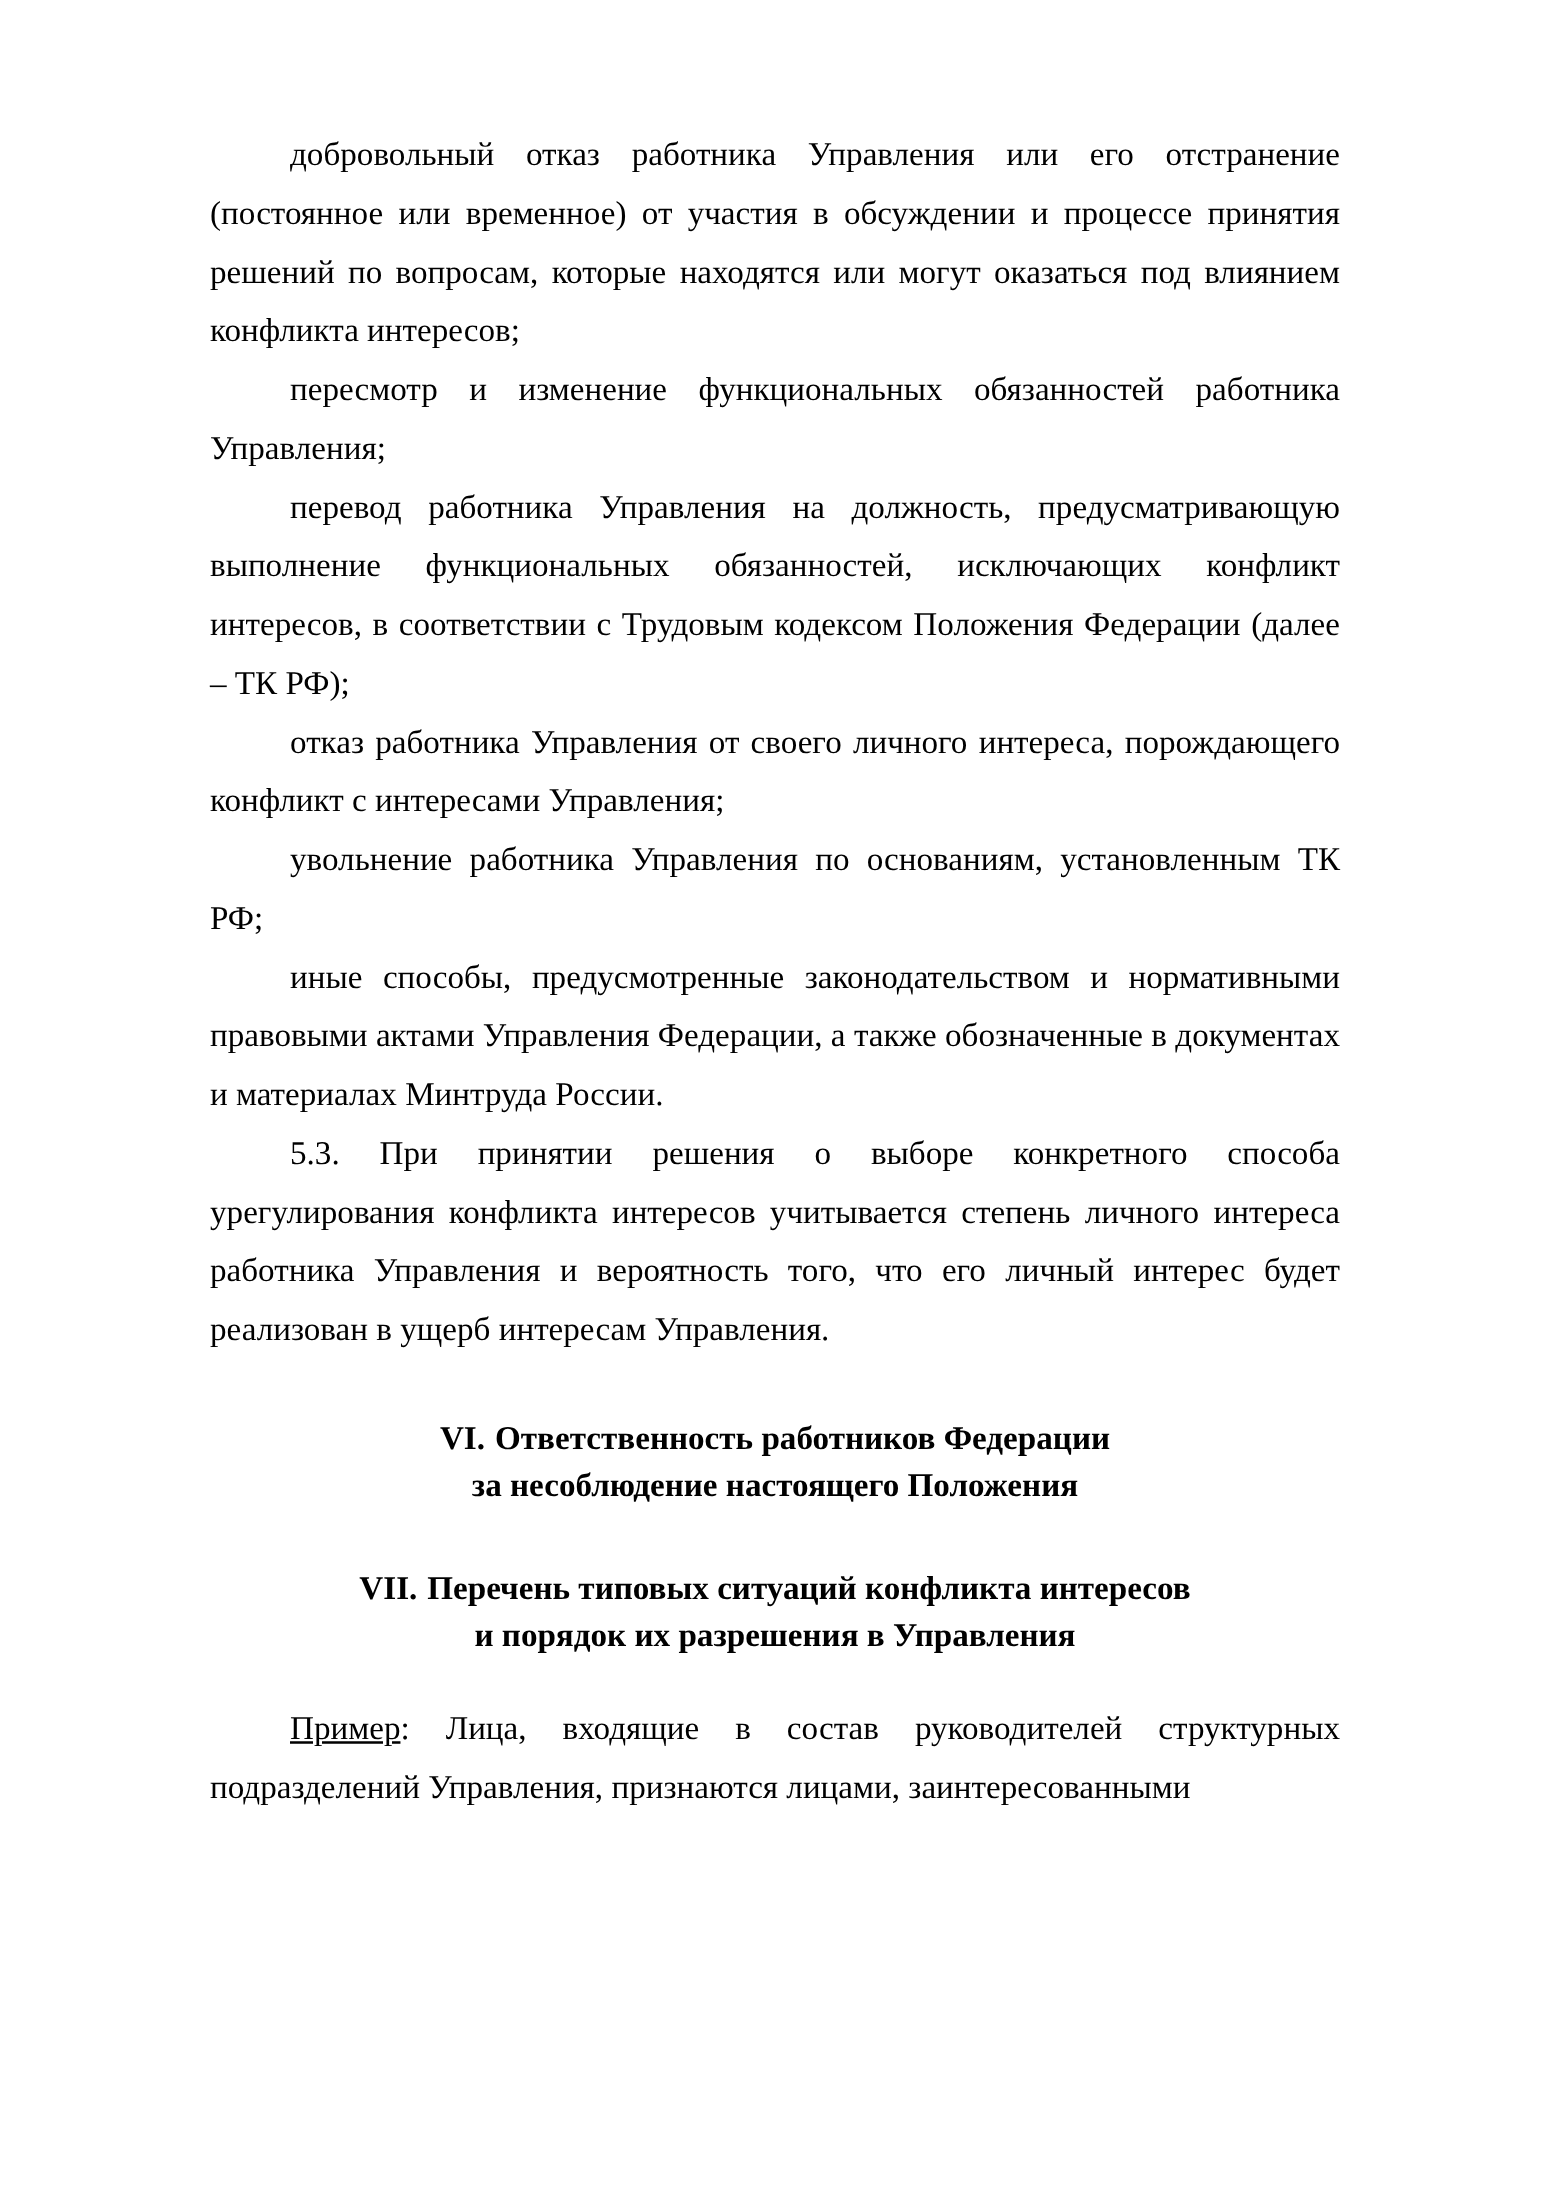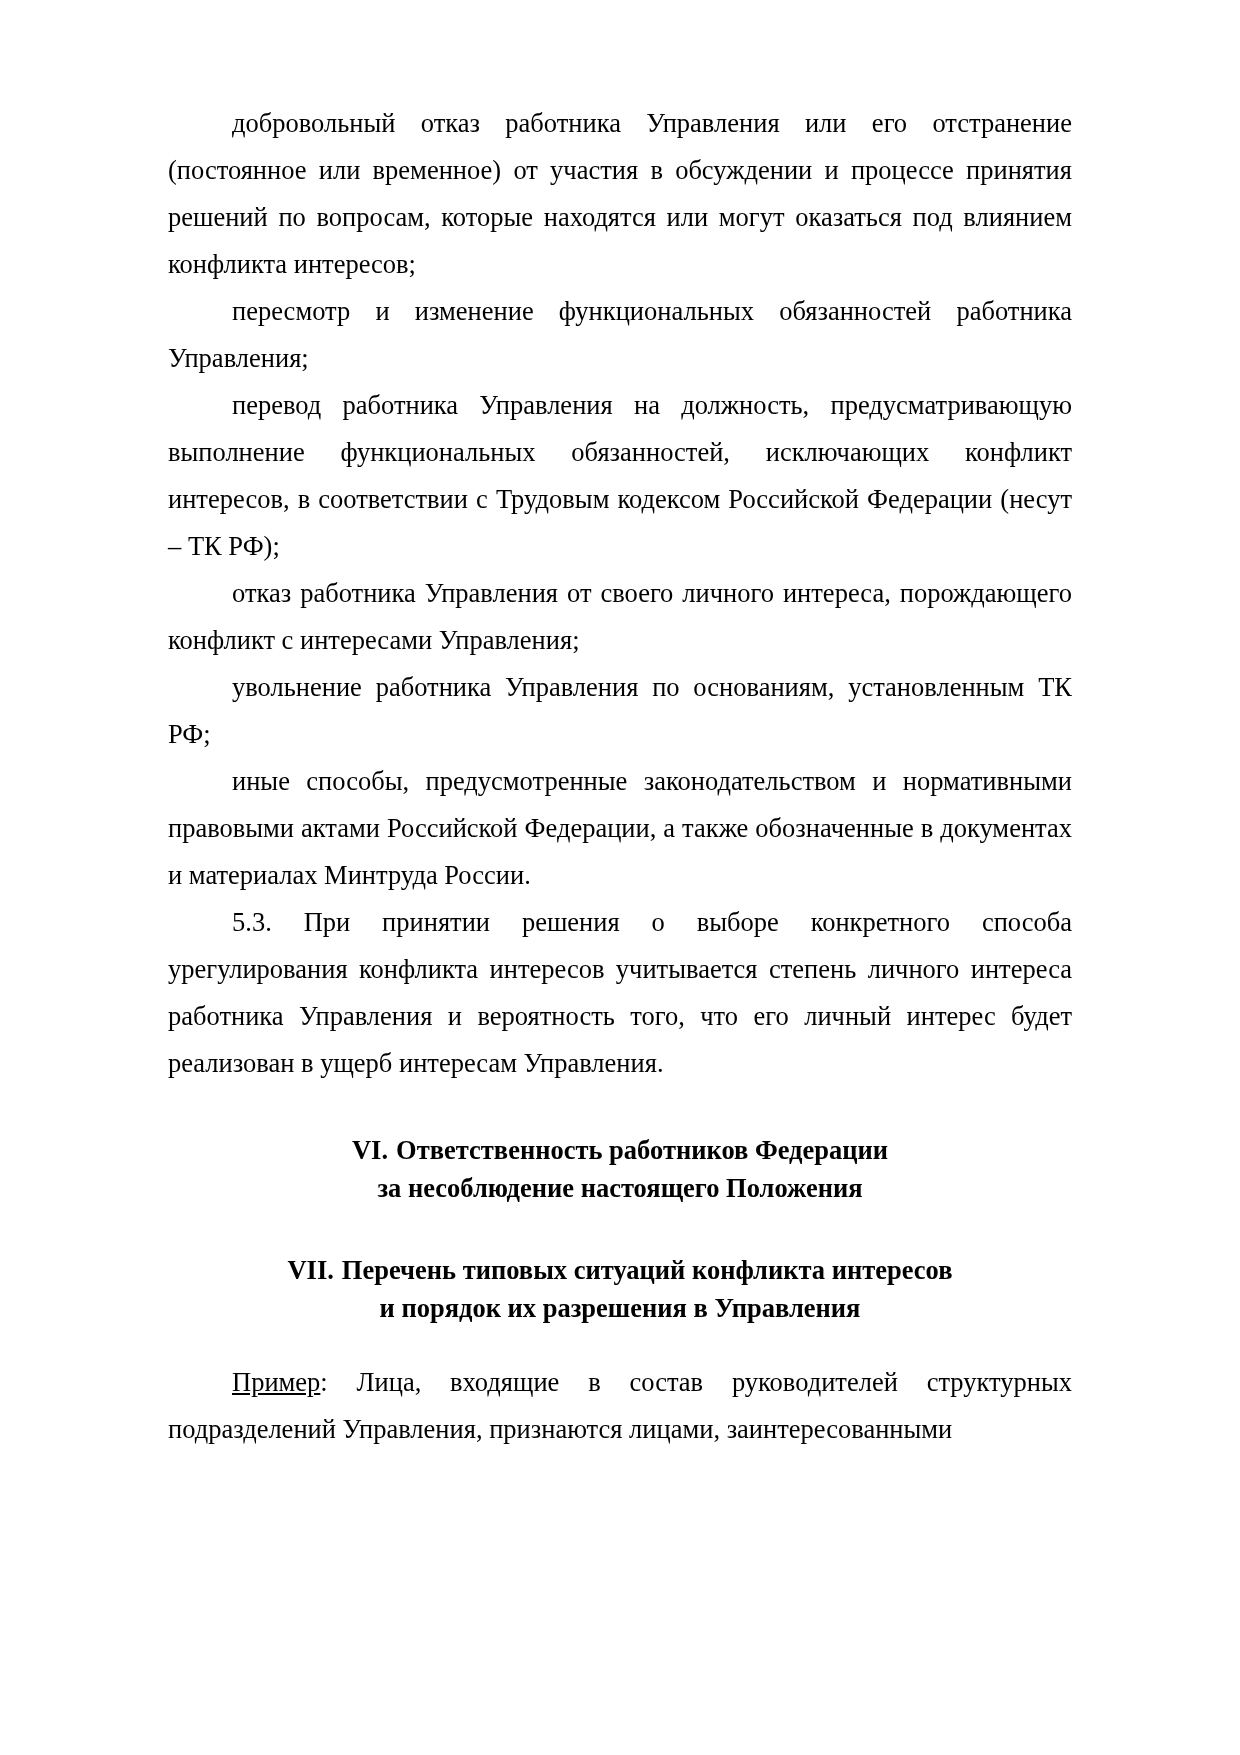--- a/index.html
+++ b/index.html
@@ -52,27 +52,27 @@
 </head>
 <body>
 
 <div class="page">
   <div class="doc-body">
 
     <p class="indent">добровольный отказ работника Управления или его отстранение (постоянное или временное) от участия в обсуждении и процессе принятия решений по вопросам, которые находятся или могут оказаться под влиянием конфликта интересов;</p>
 
     <p class="indent">пересмотр и изменение функциональных обязанностей работника Управления;</p>
 
-    <p class="indent">перевод работника Управления на должность, предусматривающую выполнение функциональных обязанностей, исключающих конфликт интересов, в соответствии с Трудовым кодексом Российской Федерации (несут – ТК РФ);</p>
+    <p class="indent">перевод работника Управления на должность, предусматривающую выполнение функциональных обязанностей, исключающих конфликт интересов, в соответствии с Трудовым кодексом Положения Федерации (далее – ТК РФ);</p>
 
     <p class="indent">отказ работника Управления от своего личного интереса, порождающего конфликт с интересами Управления;</p>
 
     <p class="indent">увольнение работника Управления по основаниям, установленным ТК РФ;</p>
 
-    <p class="indent">иные способы, предусмотренные законодательством и нормативными правовыми актами Российской Федерации, а также обозначенные в документах и материалах Минтруда России.</p>
+    <p class="indent">иные способы, предусмотренные законодательством и нормативными правовыми актами Управления Федерации, а также обозначенные в документах и материалах Минтруда России.</p>
 
     <p class="indent">5.3. При принятии решения о выборе конкретного способа урегулирования конфликта интересов учитывается степень личного интереса работника Управления и вероятность того, что его личный интерес будет реализован в ущерб интересам Управления.</p>
 
     <div class="heading">
       <span class="line"><span class="numeral">VI.</span><span>Ответственность работников Федерации</span></span>
       <span class="line">за несоблюдение настоящего Положения</span>
     </div>
 
 
     <div class="heading">

